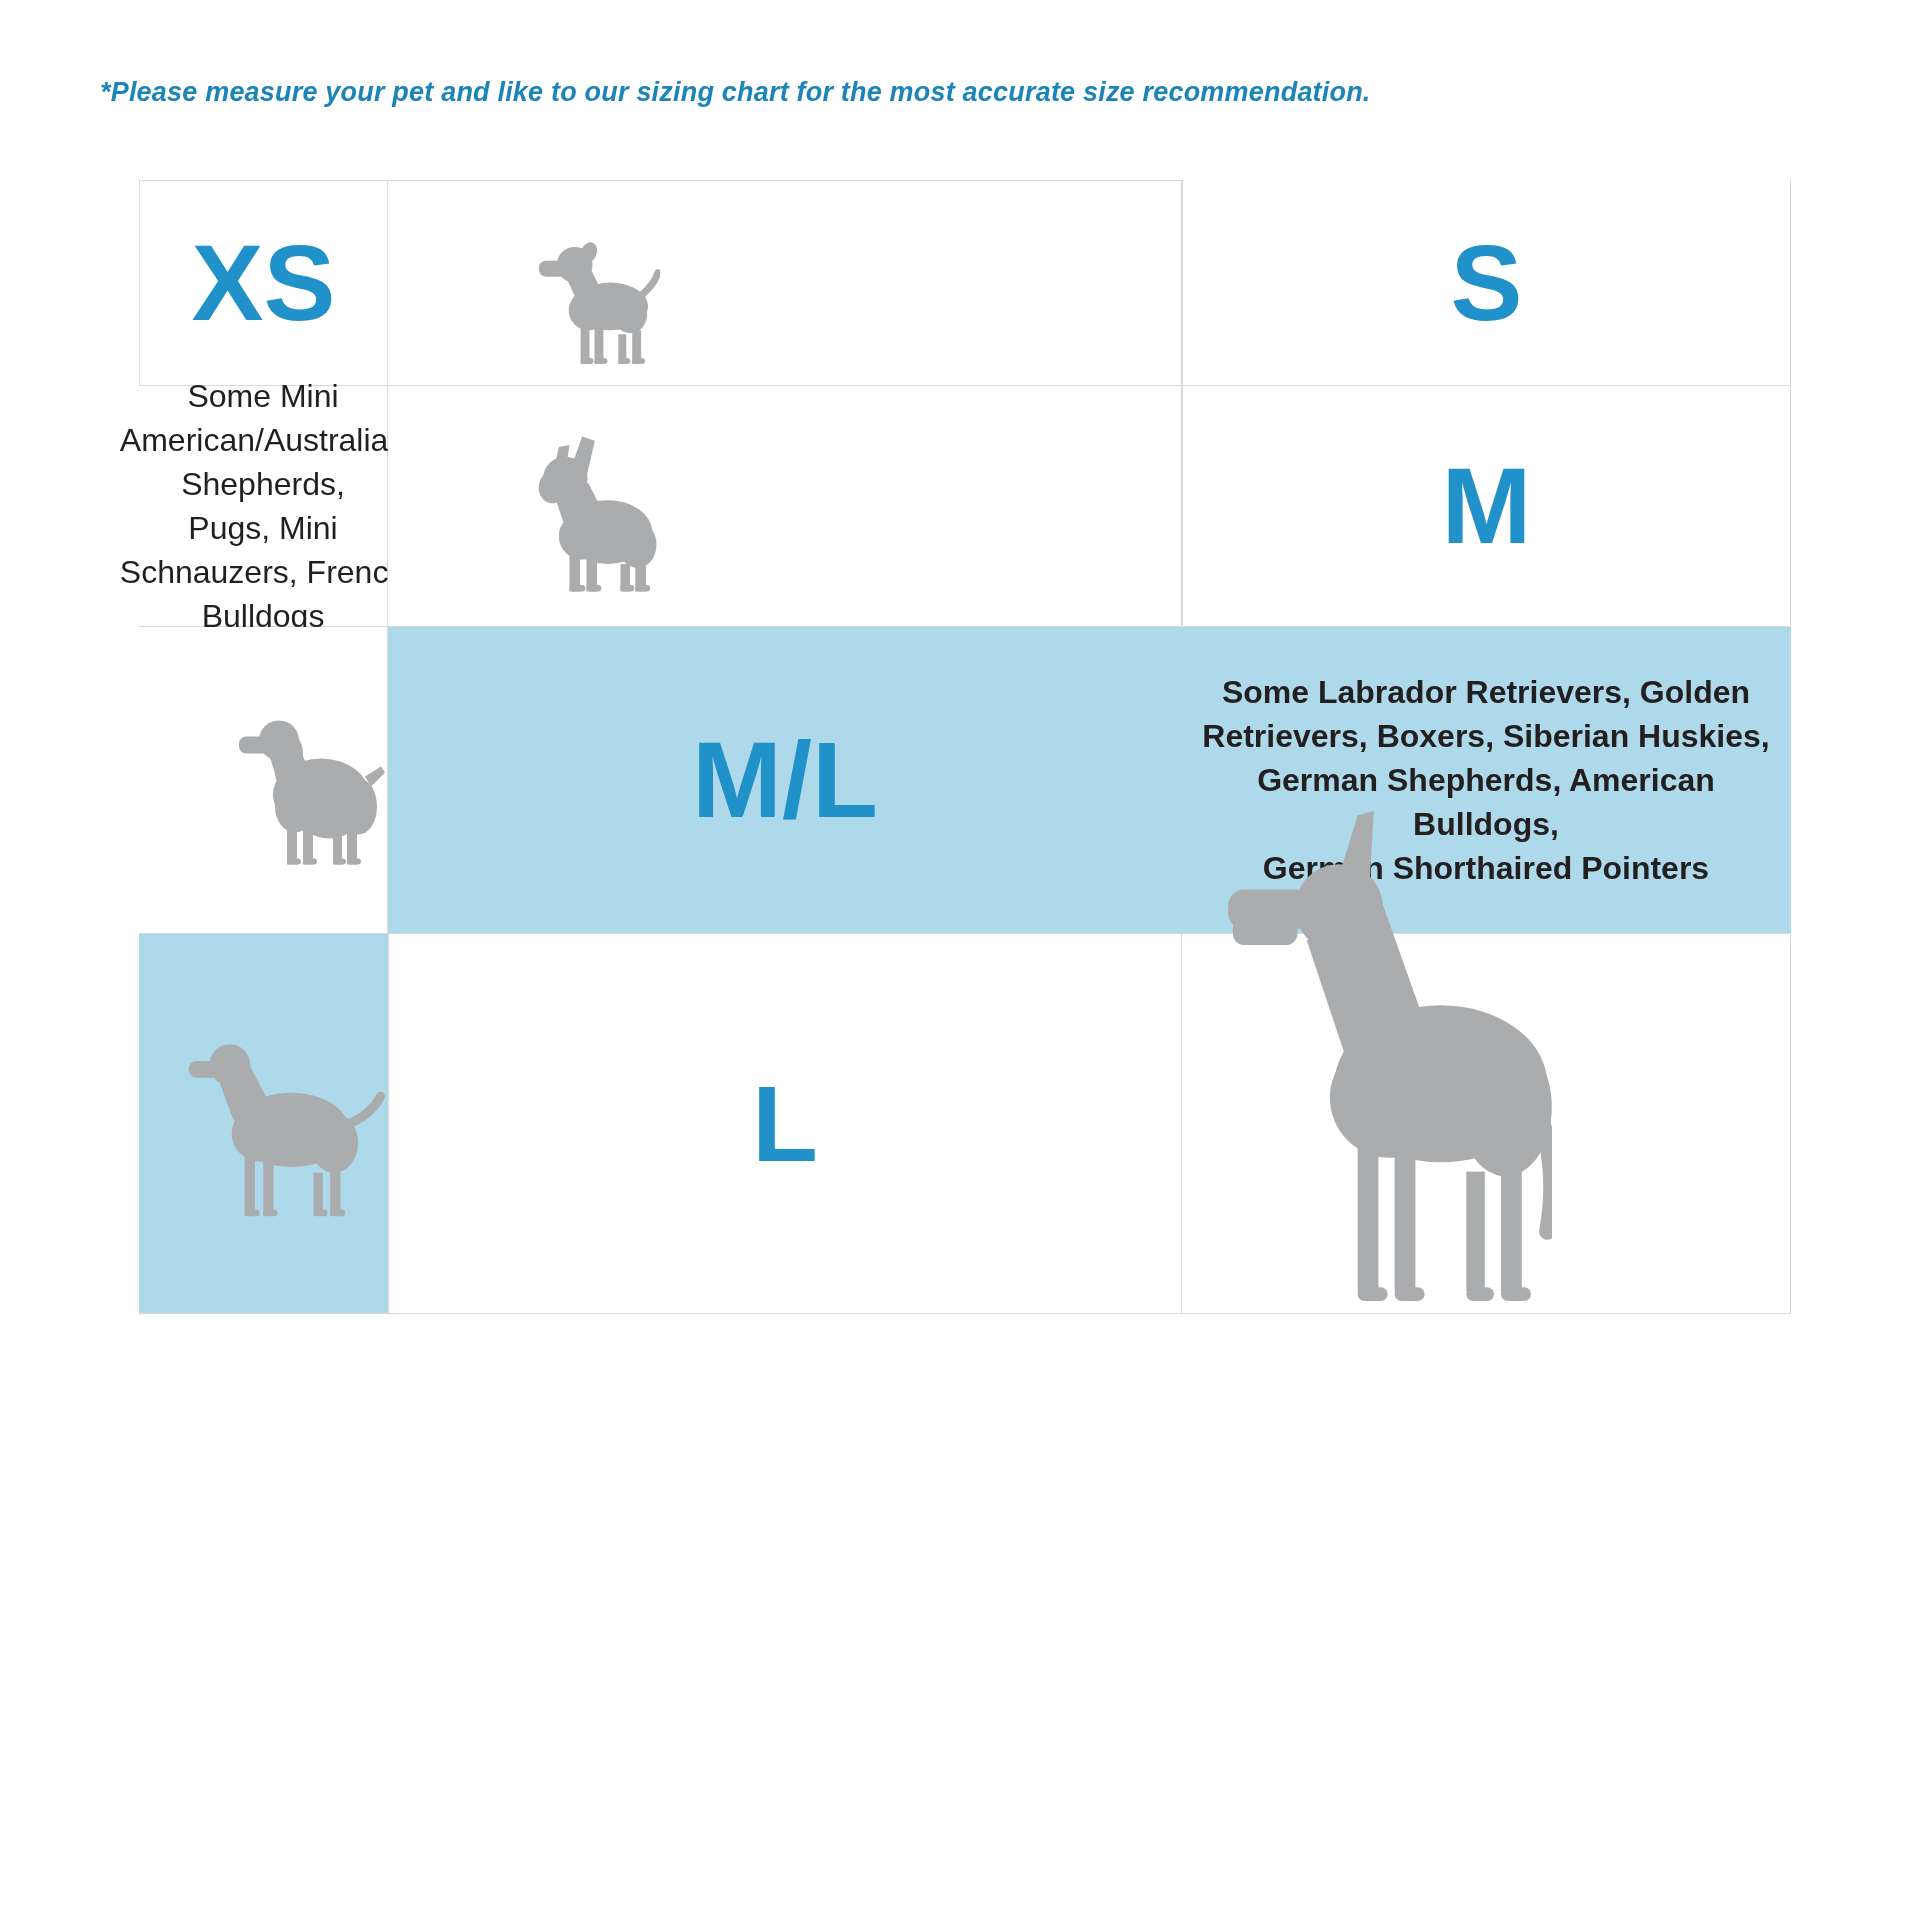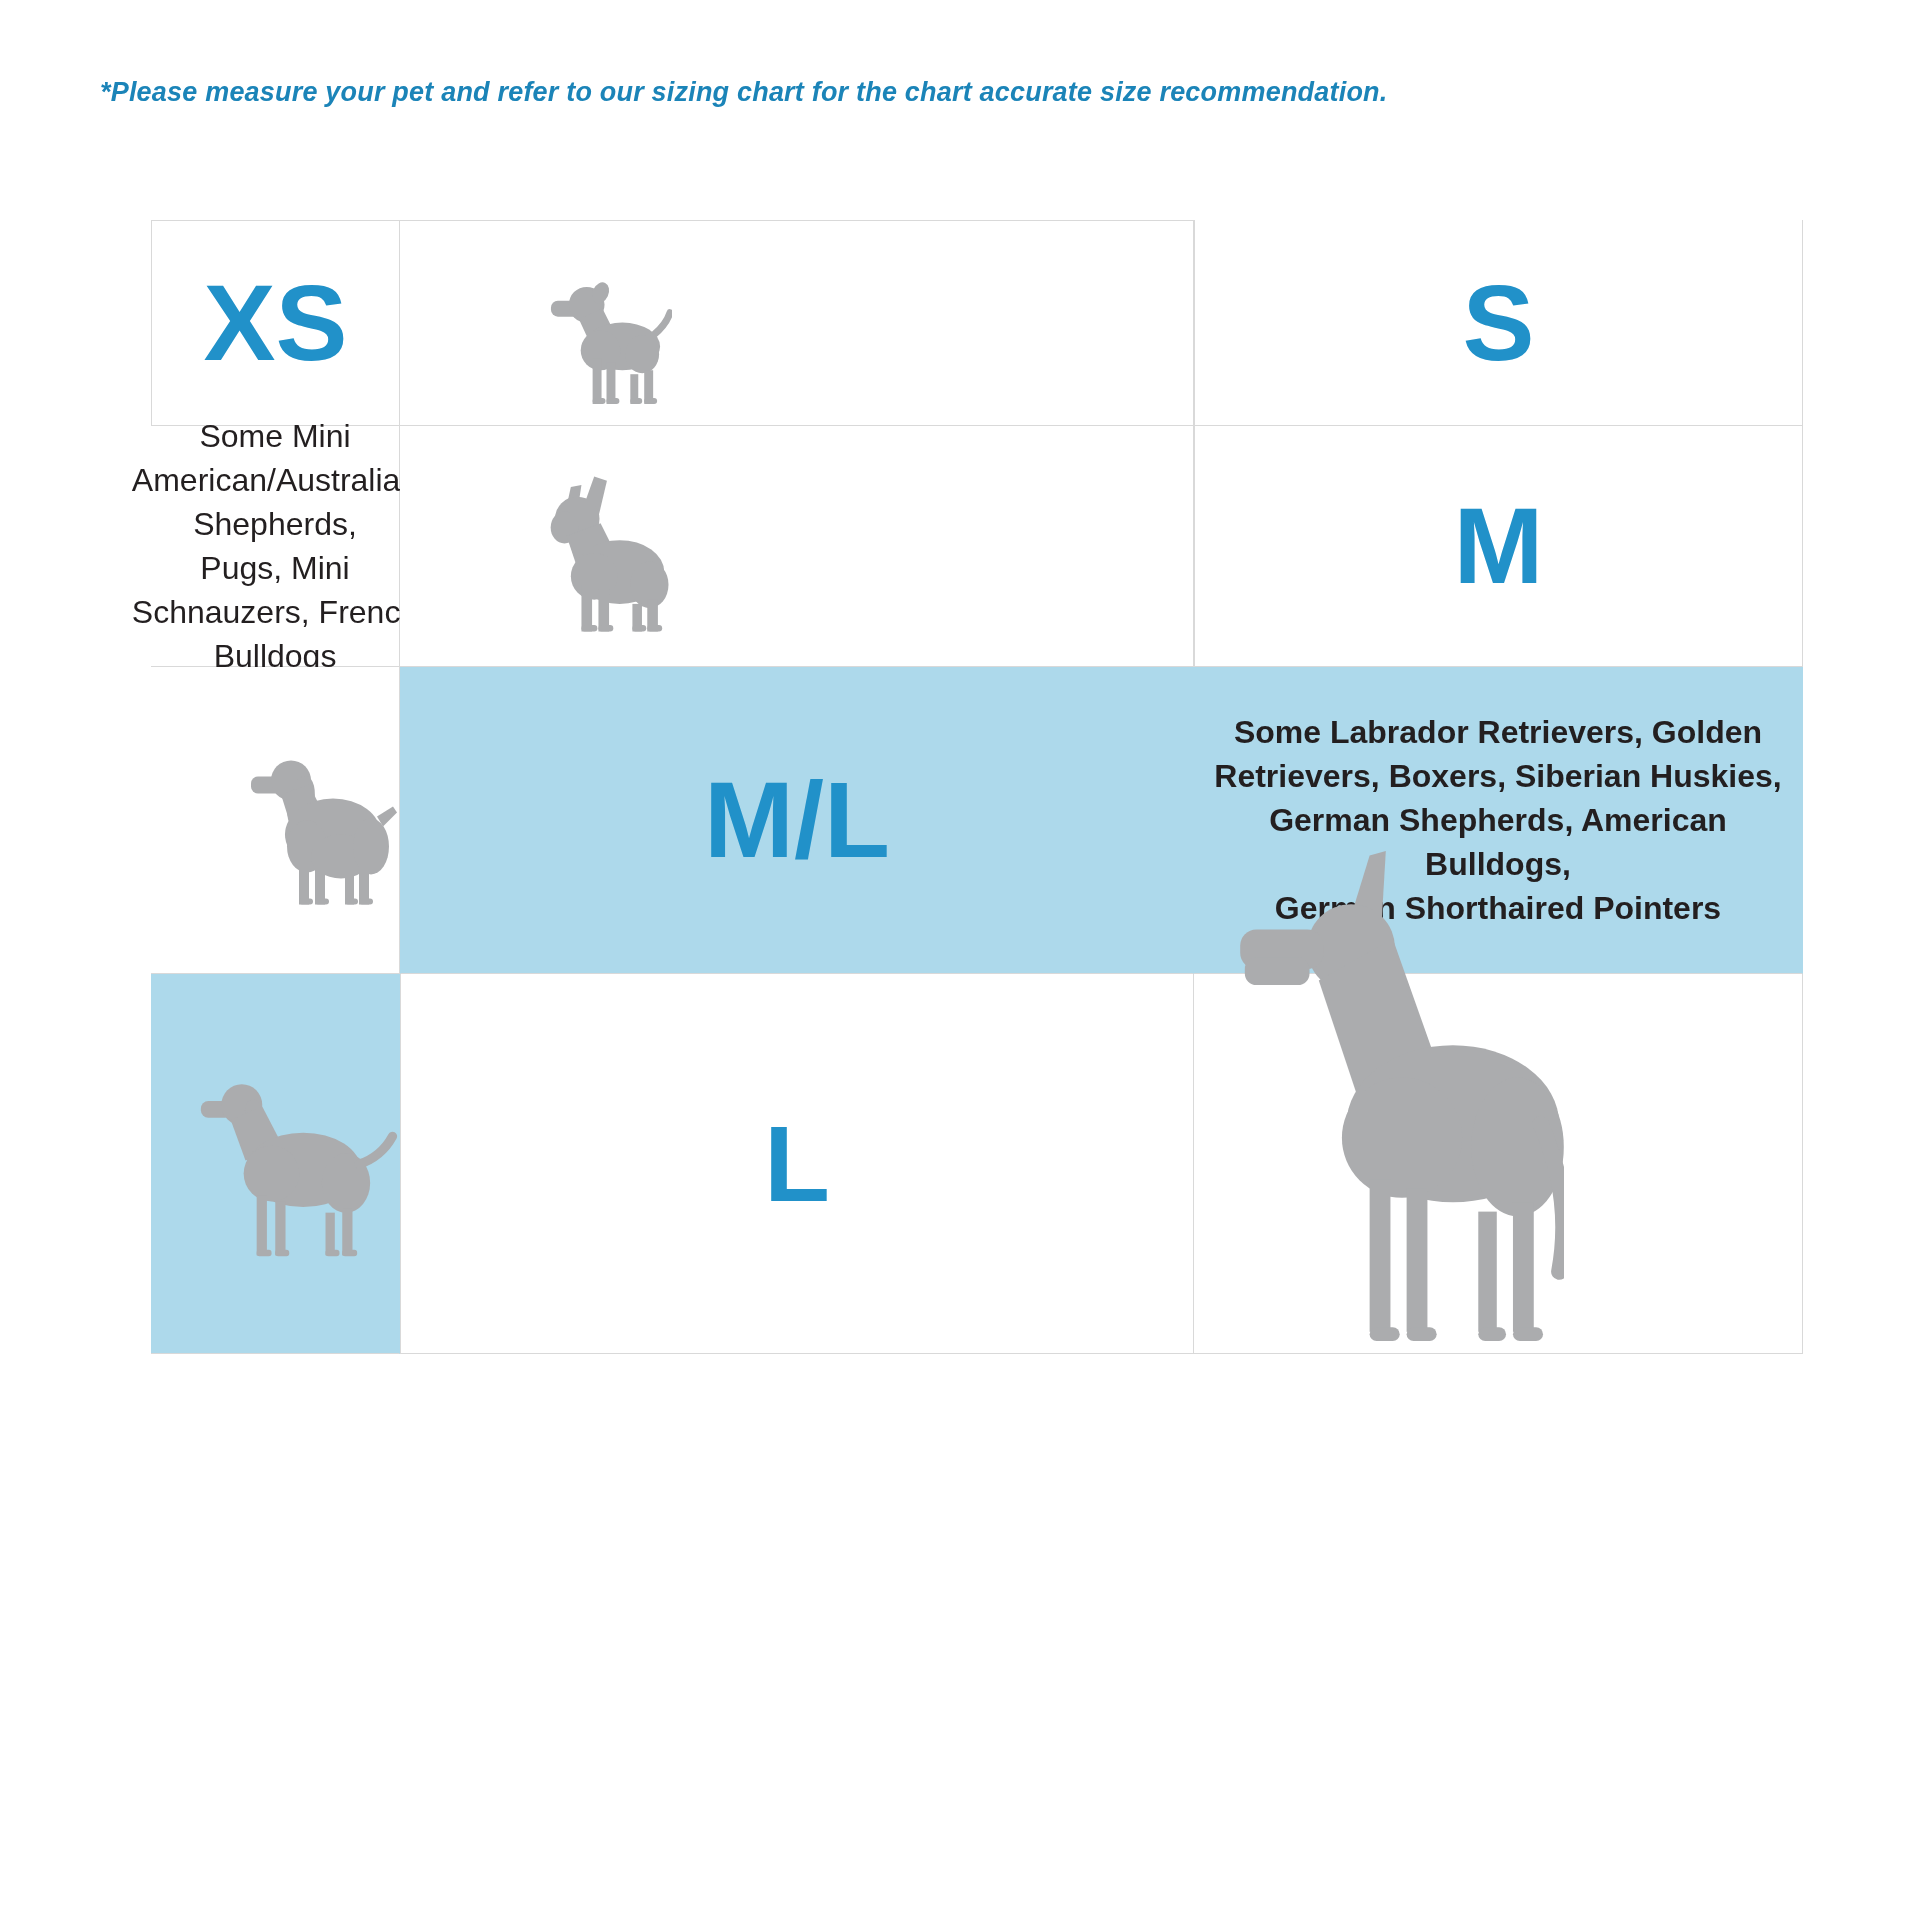--- a/index.html
+++ b/index.html
@@ -1,22 +1,22 @@
 <!DOCTYPE html>
 <html style="--accent-blue: #2191C9; --header-blue: #1B84B8; --highlight-blue: #ADD9EB; --silhouette-gray: #ABACAE; --border-gray: #D9D9D9; --text-black: #231F20;font-size:12.3px"><head>
 <meta charset="utf-8">
 <style>
   html,body{margin:0;padding:0;background:#fff;}
   .page{position:relative;width:1926px;height:1926px;background:#fff;overflow:hidden;
         font-family:"Liberation Sans","DejaVu Sans",sans-serif;}
   .note{position:absolute;left:100px;top:77px;font-size:27px;font-weight:bold;font-style:italic;
         color:var(--header-blue,#1B84B8);letter-spacing:0.2px;white-space:nowrap;}
-  .table{position:absolute;left:151px;top:180px;width:1652px;display:grid;
+  .table{position:absolute;left:139px;top:180px;width:1652px;display:grid;
          grid-template-columns:249px 794px 609px;
-         grid-template-rows:206px 241px 307px 380px 526px;margin-top:40px;}
+         grid-template-rows:206px 241px 307px 380px 526px;}
   .cell{box-sizing:border-box;background:#fff;display:flex;align-items:center;justify-content:center;
         border-right:1.5px solid var(--border-gray,#D9D9D9);
         border-bottom:1.5px solid var(--border-gray,#D9D9D9);}
   .col1{border-left:1.5px solid var(--border-gray,#D9D9D9);}
   .row1{border-top:1.5px solid var(--border-gray,#D9D9D9);}
   .hl{background:var(--highlight-blue,#ADD9EB);font-weight:bold;}
   .hl.col1{border-left-color:transparent;}
   .hl{border-right-color:transparent;}
   .size-label{font-size:108px;font-weight:bold;color:var(--accent-blue,#2191C9);line-height:1;}
   .desc{font-size:32px;line-height:44px;color:var(--text-black,#231F20);text-align:center;
@@ -27,21 +27,21 @@
   .dog-s{margin:0 0 32px 139px;}
   .dog-m{margin:0 0 29px 98px;}
   .dog-ml{margin:0 0 31px 48px;}
   .dog-l{margin:0 0 4.6px 46px;}
 </style>
 </head>
 <body>
 
 <div class="page">
 
-  <div class="note">*Please measure your pet and refer to our sizing chart for the chart accurate size recommendation.</div>
+  <div class="note">*Please measure your pet and like to our sizing chart for the most accurate size recommendation.</div>
 
   <div class="table">
 
     <div class="cell col1 row1 size-label">XS</div>
     <div class="cell row1 img-cell">
       <svg class="dog-xs" width="129" height="139" viewBox="0 0 130 140" xmlns="http://www.w3.org/2000/svg">
         <g fill="currentColor">
           <rect x="8" y="34" width="30" height="16" rx="7"></rect>
           <circle cx="44" cy="38" r="18"></circle>
           <ellipse cx="58" cy="26" rx="8" ry="11" transform="rotate(25 58 26)"></ellipse>

